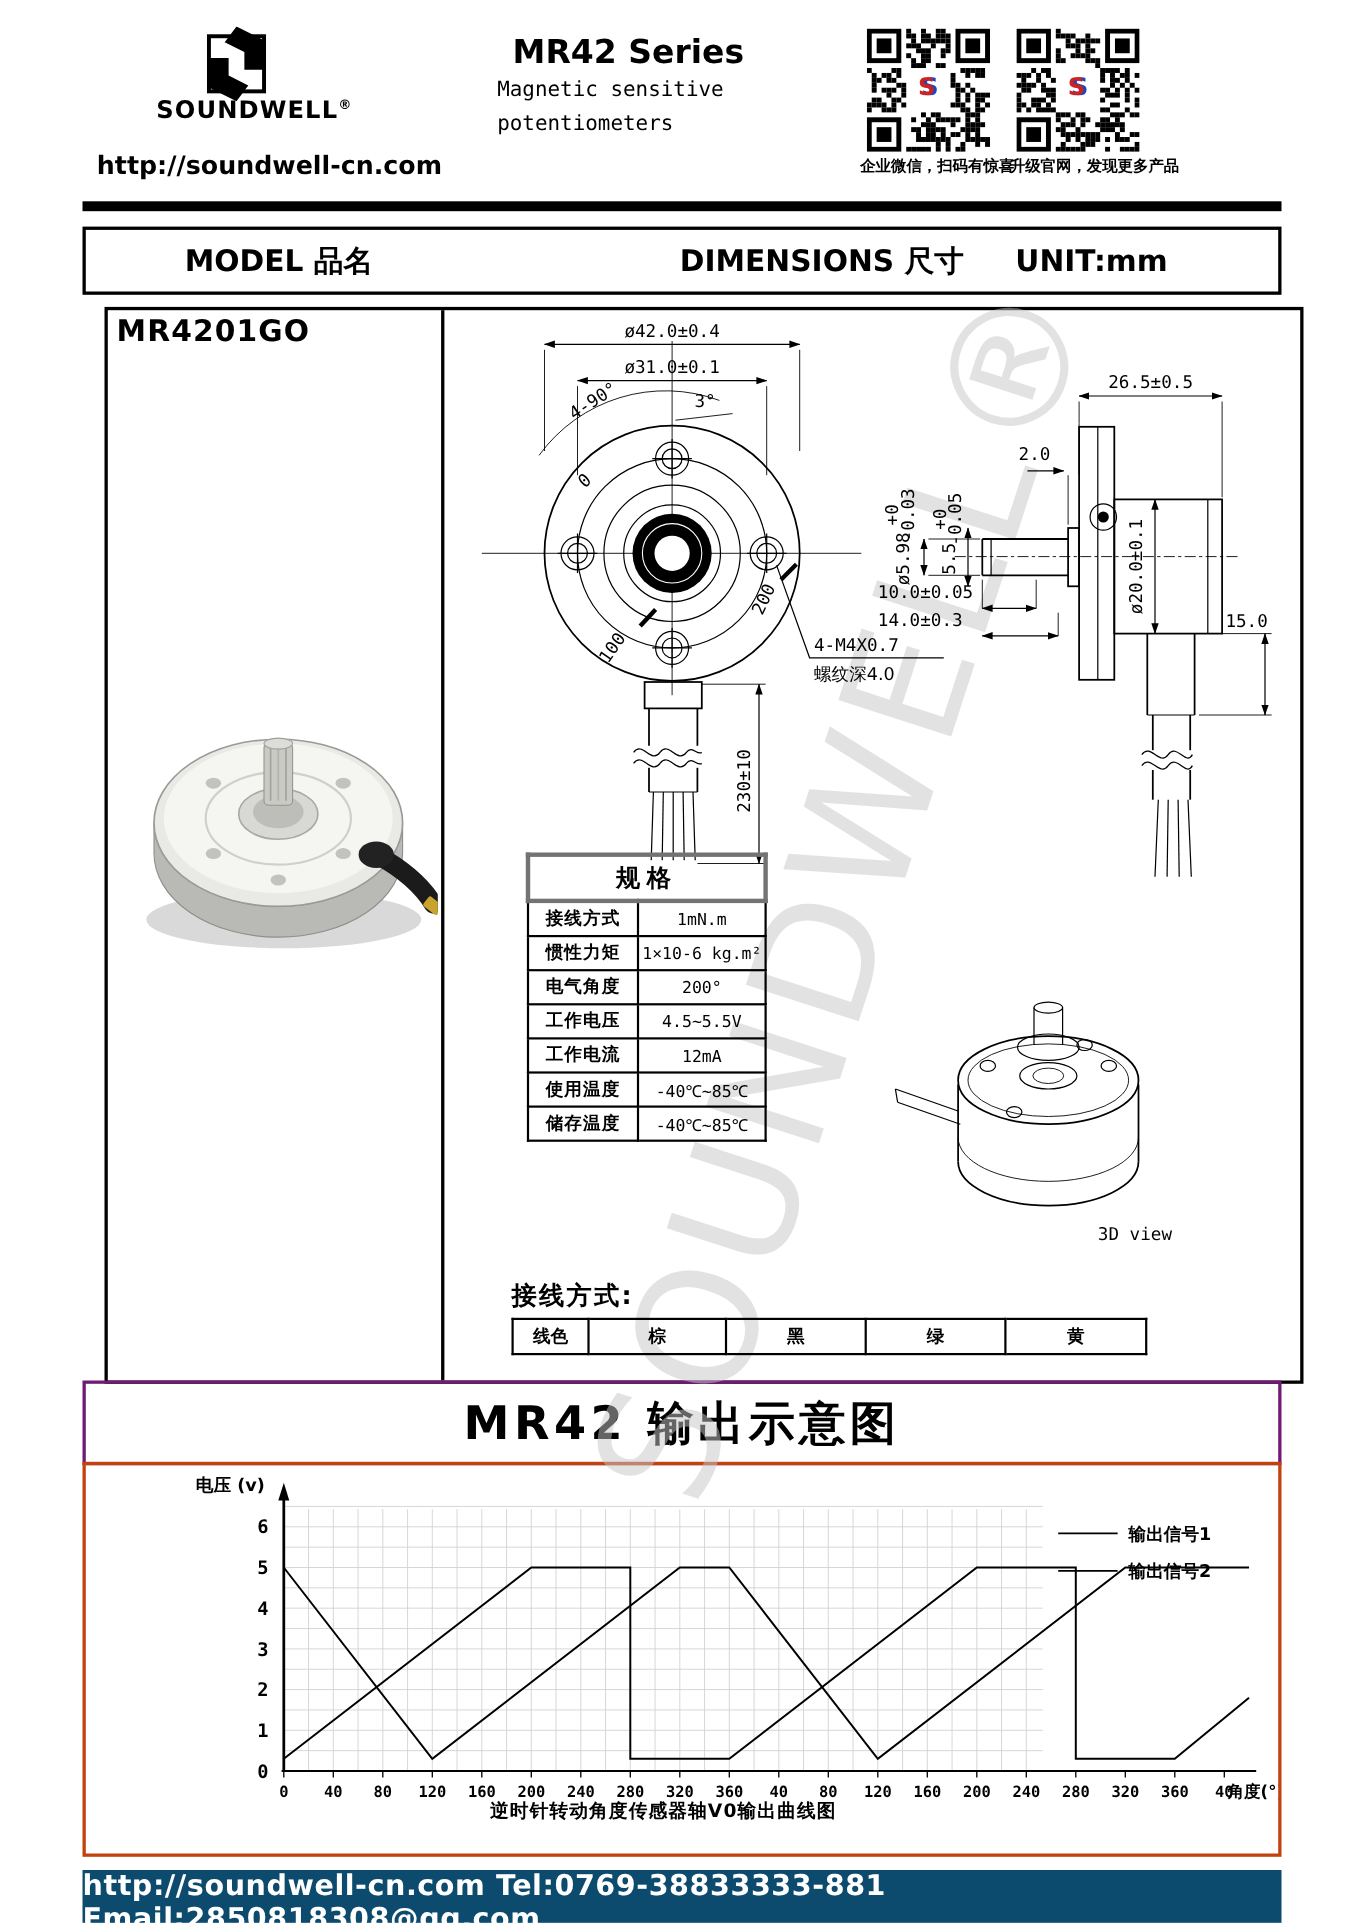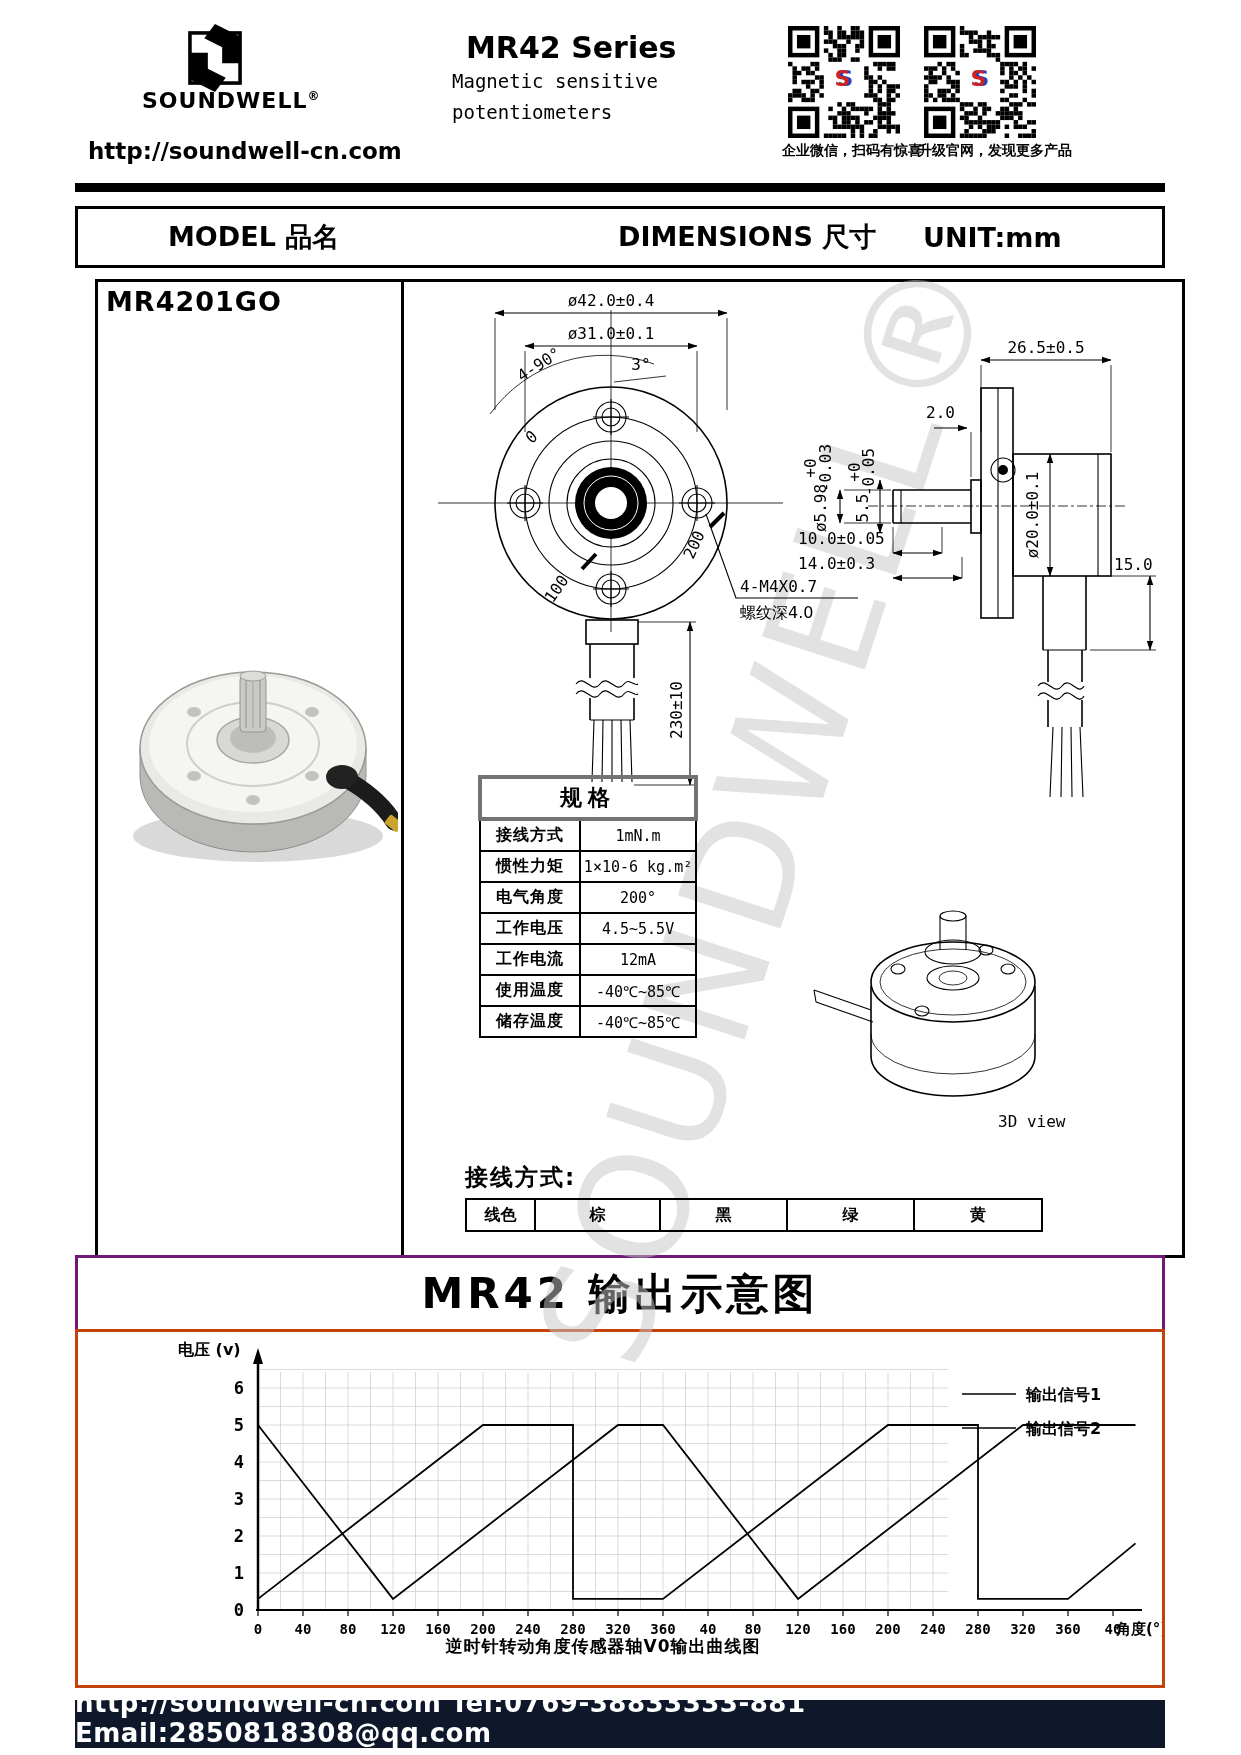--- a/index.html
+++ b/index.html
@@ -18,21 +18,21 @@
   .hdr-row span{font-size:27px;font-weight:bold;}
   .main-box{border:3px solid #000;box-sizing:border-box;}
   .vsep{background:#000;}
   .model-name{font-size:27px;font-weight:bold;letter-spacing:1px;}
   .watermark{font-size:148px;color:#c7c7c7;opacity:.5;white-space:nowrap;
              transform:rotate(-72deg);letter-spacing:6px;pointer-events:none;z-index:1;
              font-family:"DejaVu Sans","Liberation Sans",sans-serif;}
   .title-row{border:3px solid #701a75;box-sizing:border-box;display:flex;align-items:center;justify-content:center;}
   .title-row div{font-size:42px;font-weight:bold;letter-spacing:4px;}
   .chart-box{border:3px solid #c2410c;box-sizing:border-box;}
-  .footer-bar{background:#0f172a;color:#fff;display:flex;align-items:flex-end;justify-content:center;}
+  .footer-bar{background:#0c4a6e;color:#fff;display:flex;align-items:flex-start;justify-content:center;}
   .footer-bar div{font-size:26px;font-weight:bold;letter-spacing:.5px;}
   
   table{border-collapse:collapse;background:transparent;}
   .spec-table{width:220px;z-index:3;position:absolute;}
   .spec-table th{border:4px solid #737373;font-size:22px;font-weight:bold;height:36px;letter-spacing:6px;}
   .spec-table td{border:2px solid #000;height:27px;text-align:center;}
   .spec-table td.lb{font-size:16px;font-weight:bold;width:105px;letter-spacing:1px;}
   .spec-table td.vl{font-size:15px;width:115px;font-family:"DejaVu Sans Mono","Liberation Mono",monospace;}
   .wiring-title{font-size:23px;font-weight:bold;letter-spacing:2px;z-index:3;}
   .wire-table{z-index:3;position:absolute;}

